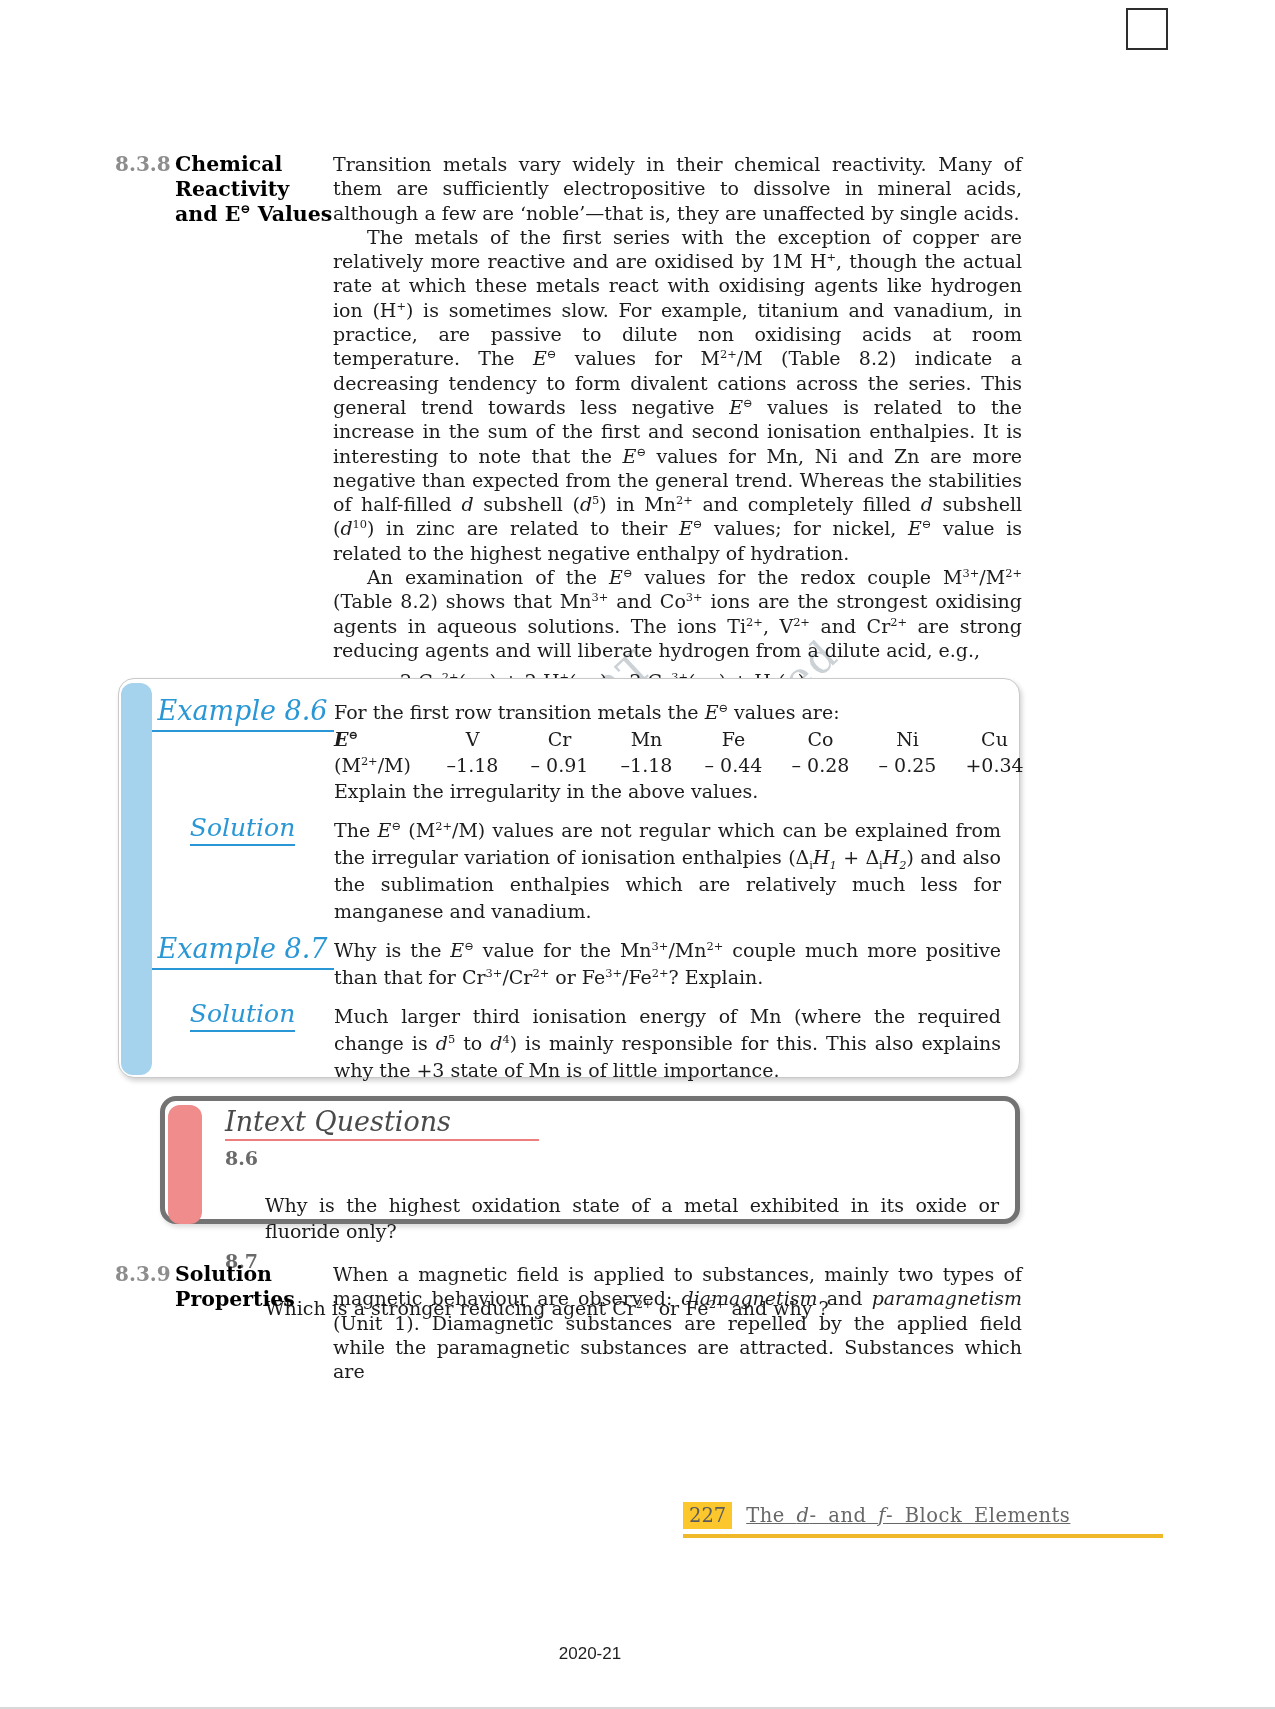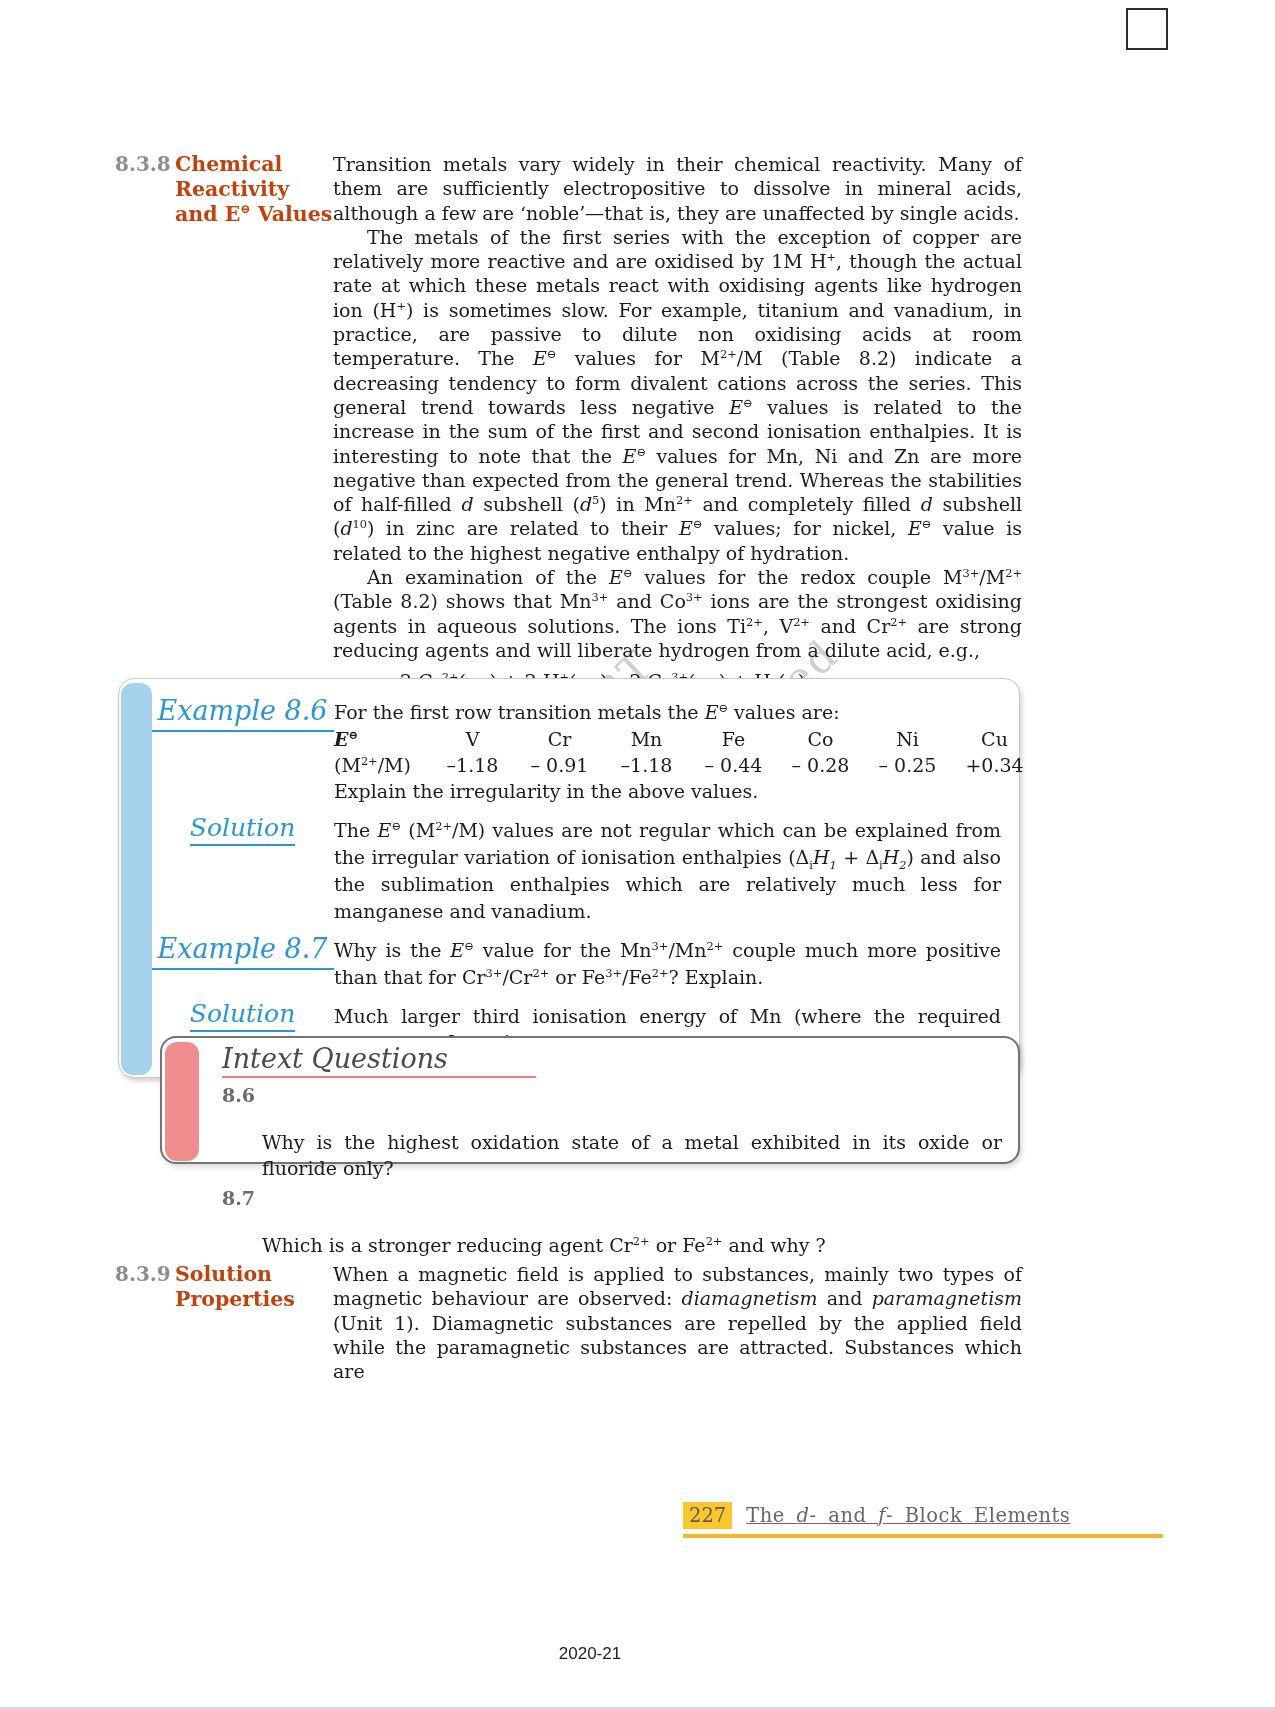--- a/index.html
+++ b/index.html
@@ -20,21 +20,21 @@
     transform:rotate(-43deg); color:#8f9aa3; opacity:0.45;
     font-size:42px; letter-spacing:3px; text-align:center; line-height:118px;
     pointer-events:none; user-select:none;
   }
 
   .section { position:absolute; left:115px; width:907px; display:flex; }
   #sec838 { top:152px; }
   #sec839 { top:1262px; }
   .sec-label { width:218px; flex-shrink:0; display:flex; }
   .sec-num { width:60px; flex-shrink:0; font-weight:bold; font-size:20px; color:#8d8d8d; line-height:25px; }
-  .sec-title { font-weight:bold; font-size:20.5px; line-height:25px; color:#c2410c; }
+  .sec-title { font-weight:bold; font-size:20.5px; line-height:25px; color:#000000; }
   .sec-text { width:689px; font-size:19px; line-height:24.3px; text-align:justify; }
   .sec-text p { margin:0; }
   .indent { text-indent:34px; }
   .equation { margin:7px 0 0 67px; font-size:19px; white-space:nowrap; }
 
   
   .ex-box {
     position:absolute; left:118px; top:678px; width:902px; height:400px;
     background:#fff; border:1px solid #c9c9c9; border-radius:16px;
     box-shadow:2px 3px 5px rgba(0,0,0,0.18); box-sizing:border-box;
@@ -58,22 +58,22 @@
   .ex-content { flex:1; font-size:19px; line-height:27px; text-align:justify; }
   .ex-content p { margin:0; }
 
   .etable-row { display:flex; line-height:26px; }
   .etable-cell { width:87px; text-align:center; flex-shrink:0; }
   .etable-cell.first { width:95px; text-align:left; }
   .etable-cell.bold { font-weight:bold; font-style:italic; }
 
   
   .iq-box {
-    position:absolute; left:160px; top:1036px; width:860px; height:128px;
-    background:#fff; border:2px solid #737373; border-radius:16px;
+    position:absolute; left:160px; top:1096px; width:860px; height:128px;
+    background:#fff; border:5px solid #737373; border-radius:16px;
     box-shadow:2px 3px 5px rgba(0,0,0,0.15); box-sizing:border-box;
   }
   .pink-bar {
     position:absolute; left:3px; top:4px; width:34px; height:119px;
     background:#f08c8c; border-radius:12px;
   }
   .iq-inner { margin-left:60px; padding:5px 16px 0 0; }
   .iq-title {
     display:inline-block; font-style:italic; font-size:27px; color:#4a4a4a;
     border-bottom:2px solid #ee7d7d; padding:0 88px 2px 0;

